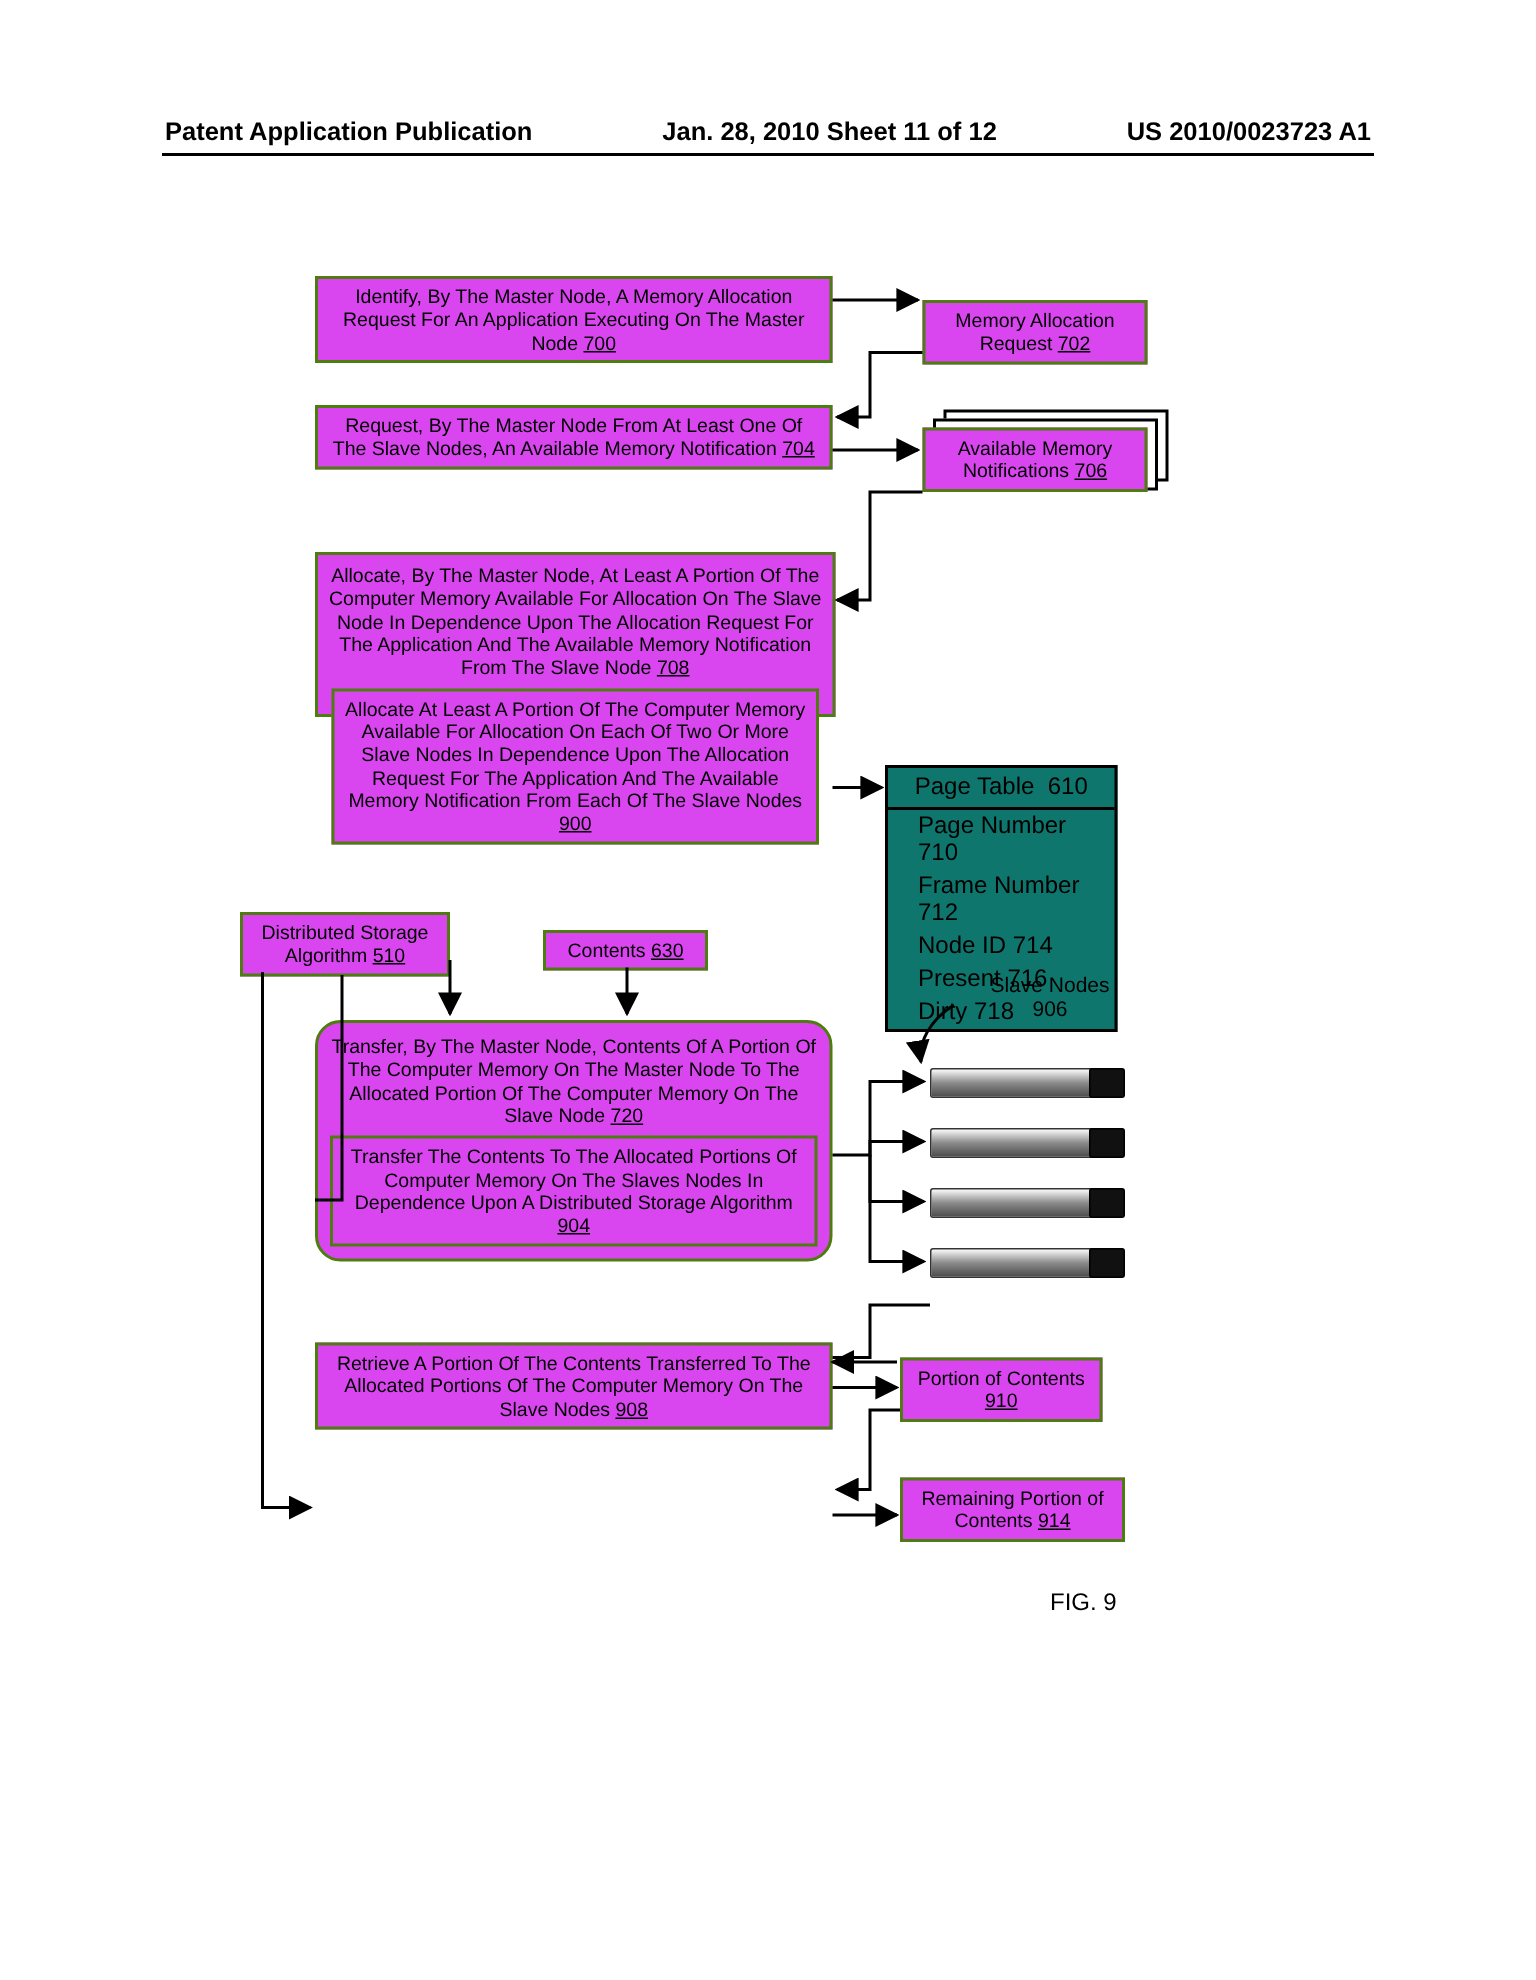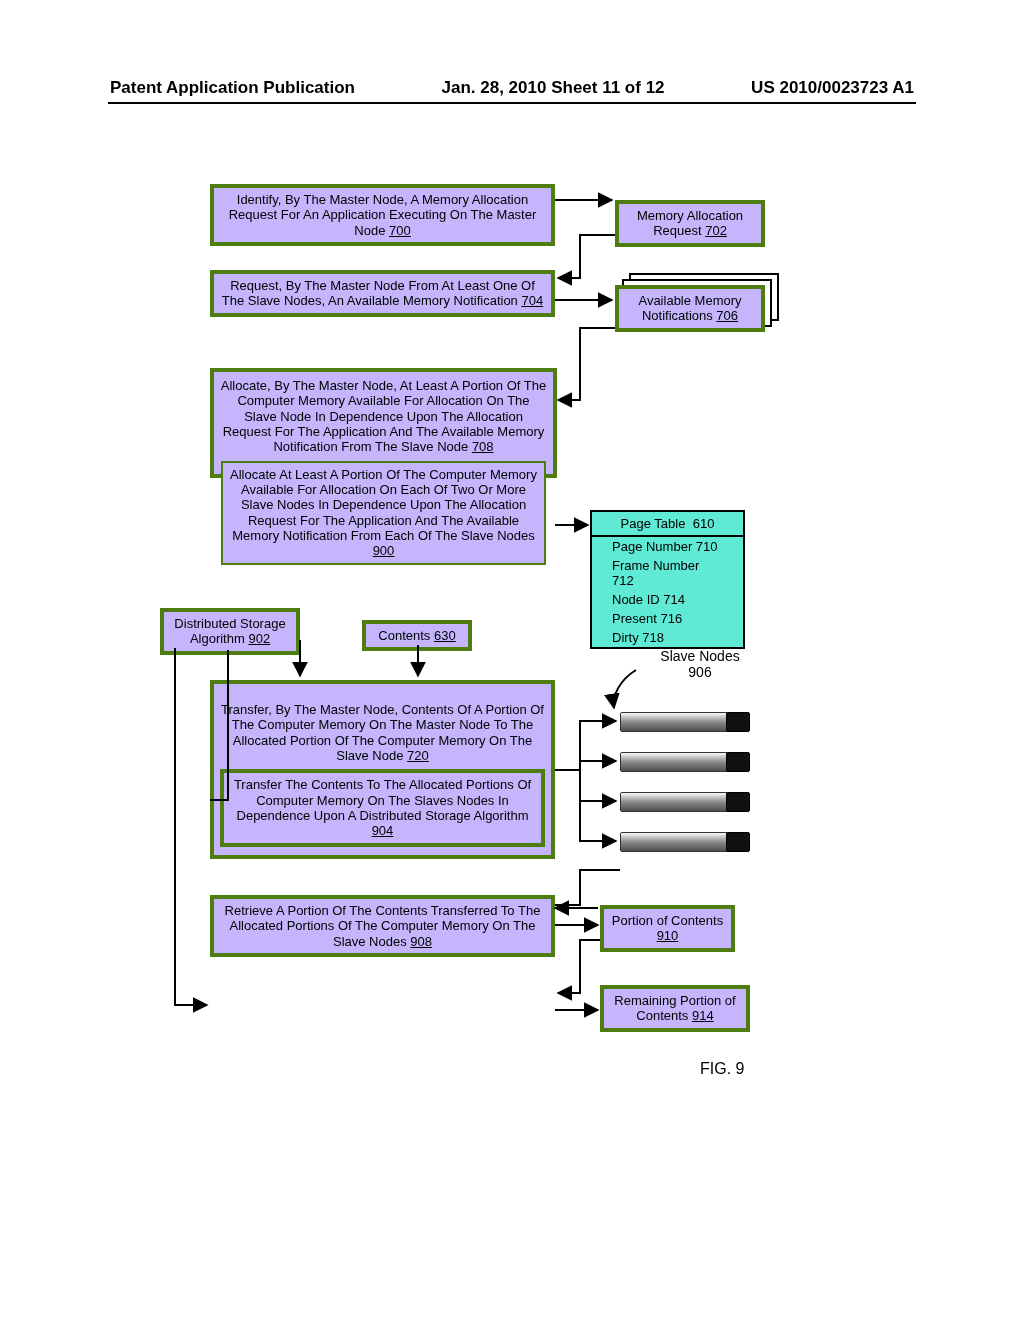--- a/index.html
+++ b/index.html
@@ -27,22 +27,22 @@
 .hline {
   position: absolute;
   top: 102px;
   left: 108px;
   right: 108px;
   border-top: 2px solid #000;
 }
 
 .box {
   position: absolute;
-  border: 4px solid #4d7c0f;
-  background: #c4b5fd;
+  border: 2px solid #4d7c0f;
+  background: #d946ef;
   text-align: center;
   font-size: 13px;
   line-height: 1.18;
   padding: 4px 6px;
   box-sizing: border-box;
 }
 .box .u { text-decoration: underline; }
 .small { font-size: 13px; }
 
 .stackwrap {
@@ -74,22 +74,22 @@
 .rack .cap {
   position: absolute; right: 0; top: 0; width: 22px; height: 18px;
   background: #111;
   border: 1px solid #000;
   border-radius: 2px;
 }
 
 .ptbox {
   position: absolute;
   border: 2px solid #000;
-  background: #5eead4;
-  font-size: 13px;
+  background: #0f766e;
+  font-size: 16px;
   box-sizing: border-box;
 }
 .ptbox .row {
   padding: 2px 20px;
 }
 .ptbox .hdr {
   text-align: center;
   border-bottom: 2px solid #000;
   padding: 4px 6px;
 }
@@ -117,21 +117,21 @@
   <span>Request, By The Master Node From At Least One Of The Slave Nodes, An Available Memory Notification</span> <span class="u">704</span>
 </div>
 
 <div class="box" id="b708" style="left:210px; top:368px; width:347px; height:110px; padding-top:6px;">
   <span>Allocate, By The Master Node, At Least A Portion Of The Computer Memory Available For Allocation On The Slave Node In Dependence Upon The Allocation Request For The Application And The Available Memory Notification From The Slave Node</span> <span class="u">708</span>
   <div class="box" id="b900" style="position:relative; left:0; top:auto; margin:6px auto 0; width:325px; border-width:2px;">
     <span>Allocate At Least A Portion Of The Computer Memory Available For Allocation On Each Of Two Or More Slave Nodes In Dependence Upon The Allocation Request For The Application And The Available Memory Notification From Each Of The Slave Nodes</span> <span class="u">900</span>
   </div>
 </div>
 
-<div class="box" id="b720" style="left:210px; top:680px; width:345px; padding-top:18px;">
+<div class="box" id="b720" style="left:210px; top:680px; width:345px; padding-top:8px;border-radius:17px;">
   <span>Transfer, By The Master Node, Contents Of A Portion Of The Computer Memory On The Master Node To The Allocated Portion Of The Computer Memory On The Slave Node</span> <span class="u">720</span>
   <div class="box" id="b904" style="position:relative; left:0; top:auto; margin:6px auto 4px; width:325px;">
     <span>Transfer The Contents To The Allocated Portions Of Computer Memory On The Slaves Nodes In Dependence Upon A Distributed Storage Algorithm</span> <span class="u">904</span>
   </div>
 </div>
 
 <div class="box" id="b908" style="left:210px; top:895px; width:345px;">
   <span>Retrieve A Portion Of The Contents Transferred To The Allocated Portions Of The Computer Memory On The Slave Nodes</span> <span class="u">908</span>
 </div>
 
@@ -142,21 +142,21 @@
 
 <div class="stackwrap" id="b706" style="left:615px; top:285px; width:160px; height:50px;">
   <div class="stacklayer" style="left:14px; top:-12px; width:150px; height:48px;"></div>
   <div class="stacklayer" style="left:7px; top:-6px; width:150px; height:48px;"></div>
   <div class="box small" style="left:0; top:0; width:150px;">
     <span>Available Memory Notifications</span> <span class="u">706</span>
   </div>
 </div>
 
 <div class="box small" id="b902" style="left:160px; top:608px; width:140px;">
-  <span>Distributed Storage Algorithm</span> <span class="u">902</span>
+  <span>Distributed Storage Algorithm</span> <span class="u">510</span>
 </div>
 
 <div class="box small" id="b630" style="left:362px; top:620px; width:110px;">
   <span>Contents</span> <span class="u">630</span>
 </div>
 
 <div class="ptbox" id="b610" style="left:590px; top:510px; width:155px;">
   <div class="hdr"><span>Page Table</span>&nbsp;&nbsp;<span class="u">610</span></div>
   <div class="row"><span>Page Number</span> <span class="u">710</span></div>
   <div class="row"><span>Frame Number</span> <span class="u">712</span></div>

